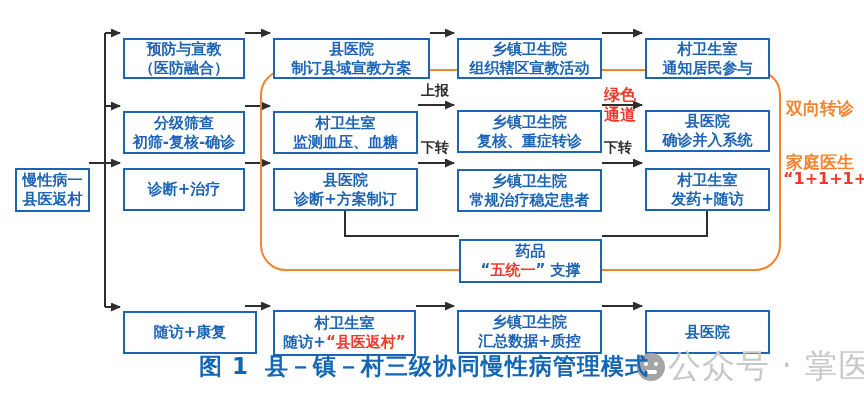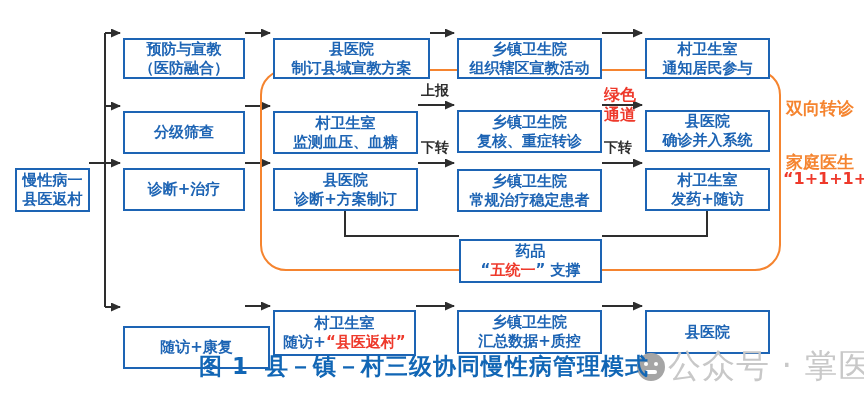--- a/index.html
+++ b/index.html
@@ -93,20 +93,21 @@
     <div>乡镇卫生院</div>
     <div>组织辖区宣教活动</div>
   </div>
   <div class="box" style="left:645px;top:12px;width:125px;height:41px">
     <div>村卫生室</div>
     <div>通知居民参与</div>
   </div>
 
   <div class="box" style="left:123px;top:85px;width:122px;height:43px">
     <div>分级筛查</div>
+    <div>初筛-复核-确诊</div>
   </div>
   <div class="box" style="left:273px;top:85px;width:145px;height:43px">
     <div>村卫生室</div>
     <div>监测血压、血糖</div>
   </div>
   <div class="box" style="left:457px;top:84px;width:145px;height:43px">
     <div>乡镇卫生院</div>
     <div>复核、重症转诊</div>
   </div>
   <div class="box" style="left:645px;top:84px;width:125px;height:42px">
@@ -128,21 +129,21 @@
   <div class="box" style="left:645px;top:142px;width:125px;height:43px">
     <div>村卫生室</div>
     <div>发药+随访</div>
   </div>
 
   <div class="box" style="left:459px;top:213px;width:143px;height:44px">
     <div>药品</div>
     <div><span>“</span><span class="red-t">五统一</span><span>” 支撑</span></div>
   </div>
 
-  <div class="box" style="left:123px;top:300px;width:147px;height:43px">
+  <div class="box" style="left:123px;top:285px;width:134px;height:43px">
     <div>随访+康复</div>
   </div>
   <div class="box" style="left:273px;top:284px;width:143px;height:46px">
     <div>村卫生室</div>
     <div><span>随访+</span><span class="red-t">“县医返村”</span></div>
   </div>
   <div class="box" style="left:457px;top:284px;width:145px;height:44px">
     <div>乡镇卫生院</div>
     <div>汇总数据+质控</div>
   </div>

